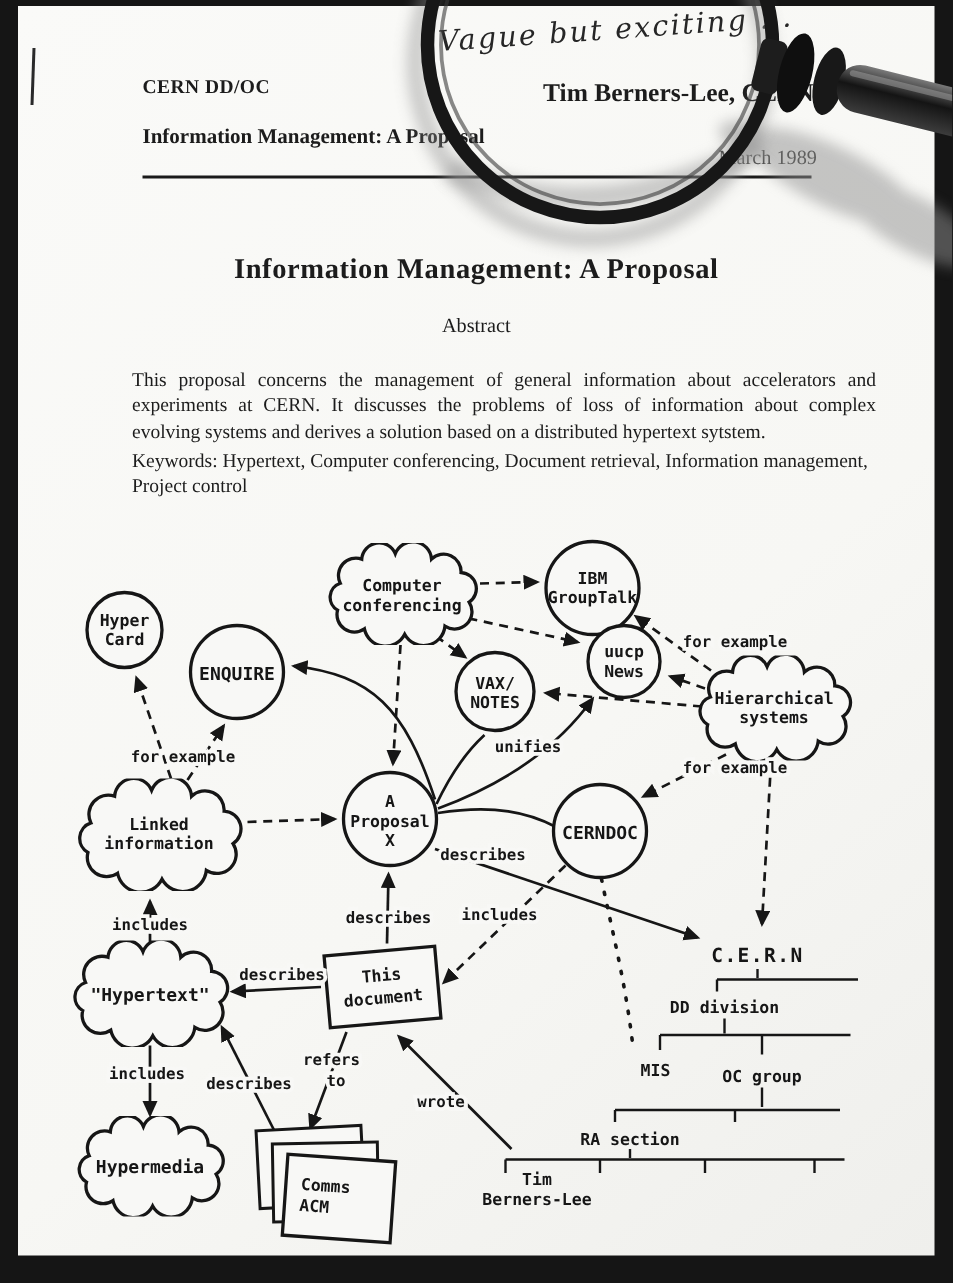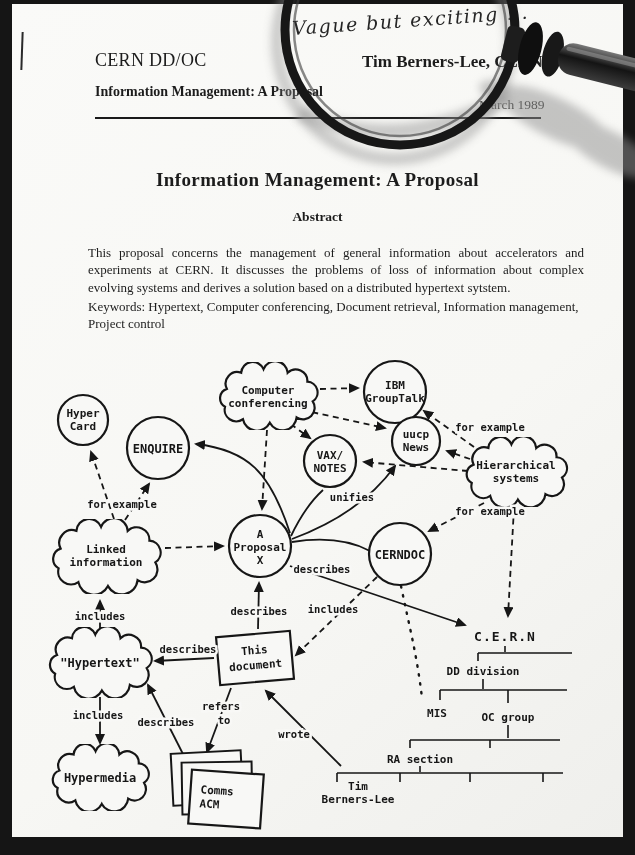--- a/index.html
+++ b/index.html
@@ -1,28 +1,28 @@
 <!DOCTYPE html>
 <html><head>
 <meta charset="utf-8">
 <style>
   html,body{margin:0;padding:0;background:#181818;}
   .stage{position:relative;width:635px;height:855px;background:#151515;overflow:hidden;
          font-family:"Liberation Serif",serif;color:#1c1c1c;}
   .sheet{position:absolute;left:12px;top:4px;width:611px;height:833px;
          background:linear-gradient(140deg,#fafaf8 0%,#f7f7f4 60%,#efefec 100%);}
   .abs{position:absolute;}
-  .lh-org{left:95px;top:50px;font-size:18px;font-weight:normal;letter-spacing:.3px;}
+  .lh-org{left:95px;top:50px;font-size:13px;font-weight:bold;letter-spacing:.3px;}
   .lh-subj{left:95px;top:84px;font-size:14px;font-weight:bold;}
   .lh-auth{left:362px;top:52px;font-size:17px;font-weight:bold;}
   .lh-date{left:479px;top:97px;font-size:13.5px;color:#30302e;}
   .rule{left:95px;top:117px;width:446px;height:2px;background:#1a1a1a;}
   .pen-mark{left:21px;top:32px;width:2px;height:38px;background:#2a2a2a;transform:rotate(2deg);}
   .title{left:12px;top:169px;width:611px;text-align:center;font-size:19px;font-weight:bold;letter-spacing:.4px;}
-  .abshead{left:12px;top:209px;width:611px;text-align:center;font-size:13.5px;font-weight:bold;}
+  .abshead{left:12px;top:209px;width:611px;text-align:center;font-size:13.5px;font-weight:normal;}
   .para{left:88px;top:244px;width:496px;font-size:13px;line-height:1.33;text-align:justify;}
   .kw{left:88px;top:298px;width:496px;font-size:13px;line-height:1.33;}
   .annotation{left:292px;top:8px;width:260px;font-family:"DejaVu Serif",serif;font-style:italic;
               font-size:19px;letter-spacing:1.5px;color:#262626;transform:rotate(-4deg);}
   svg{position:absolute;left:0;top:0;pointer-events:none;}
   .diagram{z-index:2;}
   .magnifier{z-index:4;}
   .annotation{z-index:3;}
   .z2{z-index:2;}
   text{font-family:"DejaVu Sans Mono",monospace;font-weight:bold;fill:#161616;}

